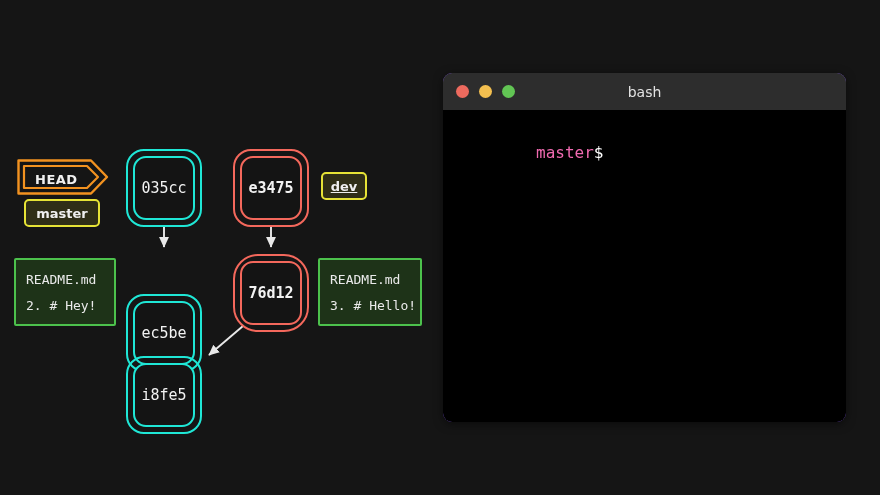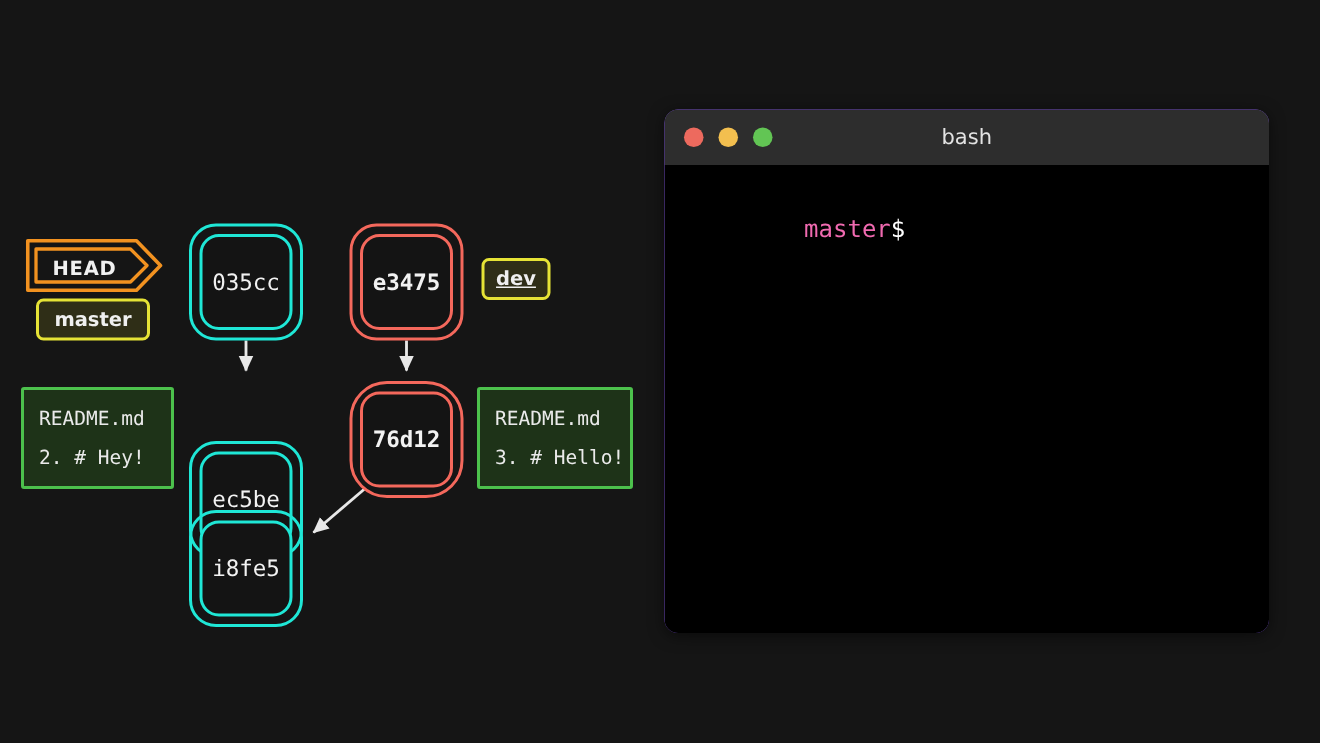--- a/index.html
+++ b/index.html
@@ -239,21 +239,21 @@
         <span class="sha">035cc</span>
       </div>
     </div>
 
     <div class="node" style="left:126px; top:254px;margin-top:40px;">
       <div class="inner">
         <span class="sha">ec5be</span>
       </div>
     </div>
 
-    <div class="node" style="left:126px; top:340px;">
+    <div class="node" style="left:126px; top:356px;">
       <div class="inner">
         <span class="sha">i8fe5</span>
       </div>
     </div>
 
     <div class="node red" style="left:233px; top:149px;">
       <div class="inner">
         <span class="sha">e3475</span>
       </div>
     </div>

